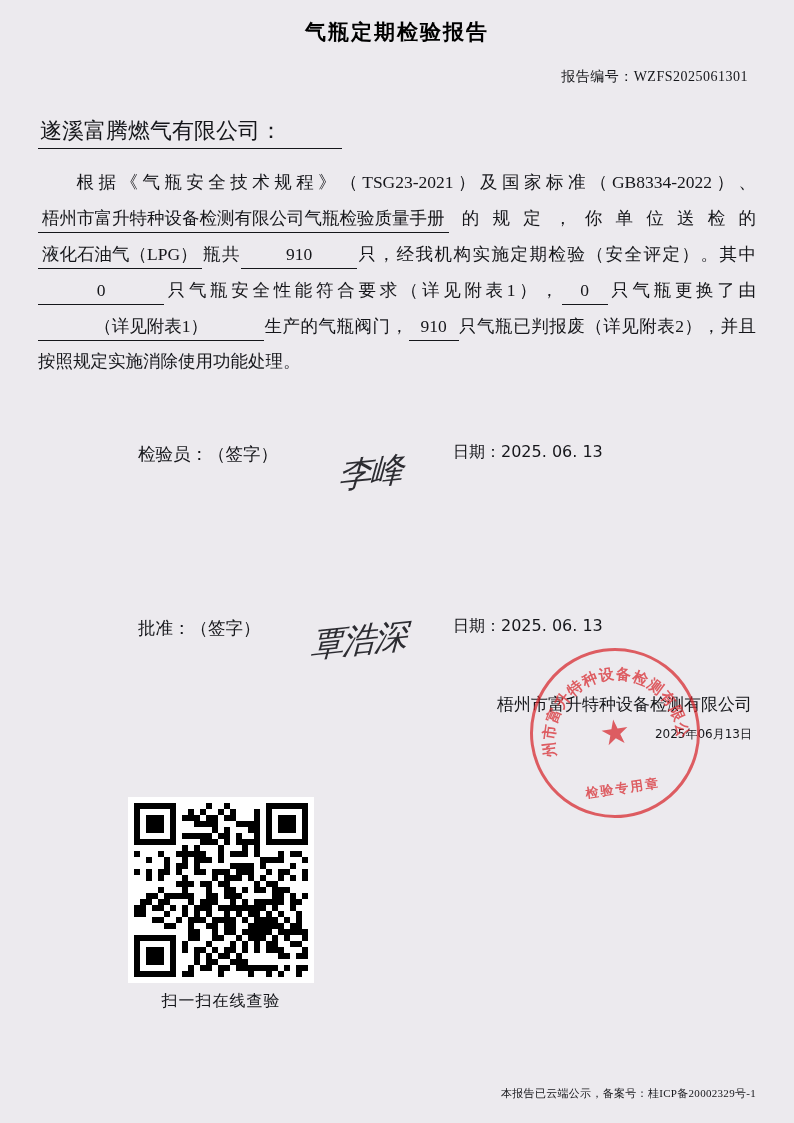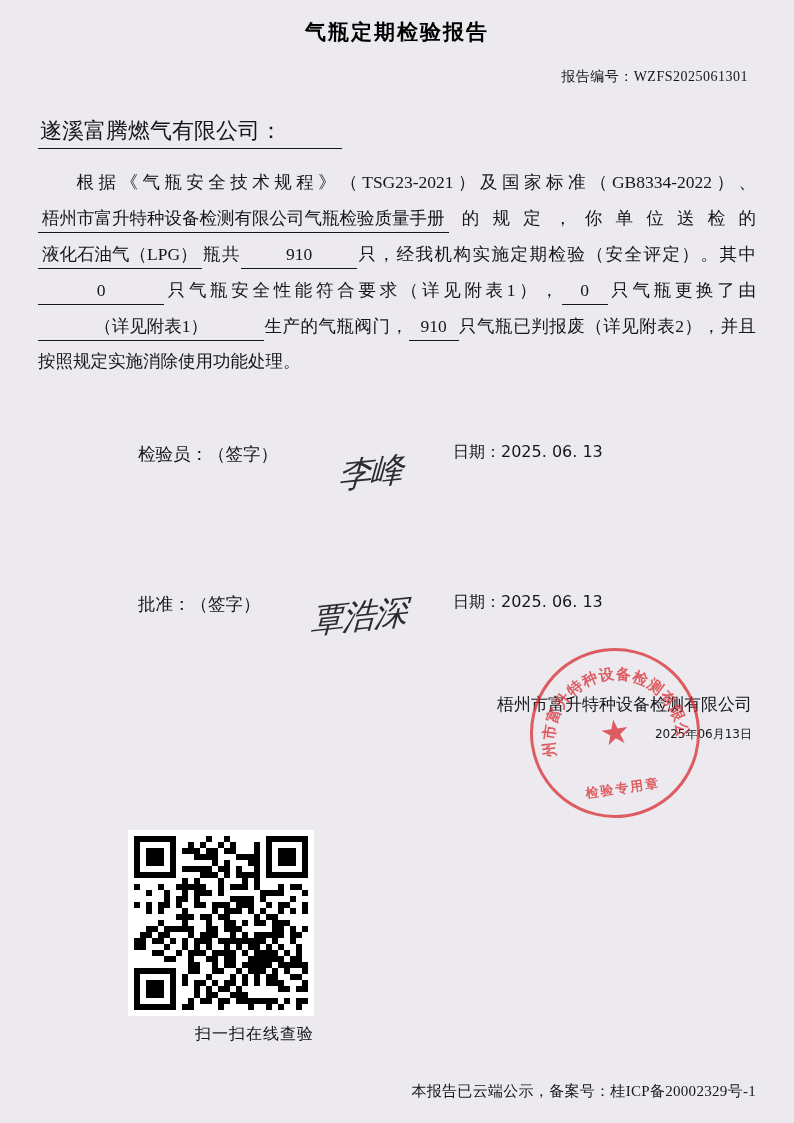--- a/index.html
+++ b/index.html
@@ -165,43 +165,43 @@
     text-align: center;
     font-family: "DejaVu Sans", "Liberation Sans", sans-serif;
     font-size: 13px;
     font-weight: bold;
     letter-spacing: 2px;
     color: #d8262c;
   }
   .qr-wrap {
     position: absolute;
     left: 128px;
-    top: 830px;
-    text-align: right;
+    top: 797px;
+    text-align: center;
   }
   .qr {
     width: 186px;
     height: 186px;
     background: #fff;
     padding: 6px;
     box-sizing: border-box;
   }
   .qr svg { display: block; }
   .qr-caption {
     margin-top: 8px;
     font-size: 16px;
     letter-spacing: 1px;
   }
   .footer {
     position: absolute;
     left: 0;
     right: 38px;
     bottom: 22px;
     text-align: right;
-    font-size: 15px;
+    font-size: 11px;
     letter-spacing: 0.3px;
   }
 </style>
 </head>
 <body>
 
 <div class="page">
 
   <div class="title">气瓶定期检验报告</div>
 
@@ -218,21 +218,21 @@
   </div>
 
   <div class="sign-block">
 
     <div class="sign-row">
       <span class="sign-label">检验员：（签字）</span>
       <span class="signature sig-inspector">李峰</span>
       <span class="sign-date"><span>日期：</span><span>2025. 06. 13</span></span>
     </div>
 
-    <div class="sign-row" style="margin-top:80px;text-align:center;">
+    <div class="sign-row" style="margin-top:104px;text-align:center;">
       <span class="sign-label">批准：（签字）</span>
       <span class="signature sig-approver">覃浩深</span>
       <span class="sign-date"><span>日期：</span><span>2025. 06. 13</span></span>
     </div>
 
   </div>
 
   <div class="issuer">
     <div>梧州市富升特种设备检测有限公司</div>
     <div>2025年06月13日</div>

